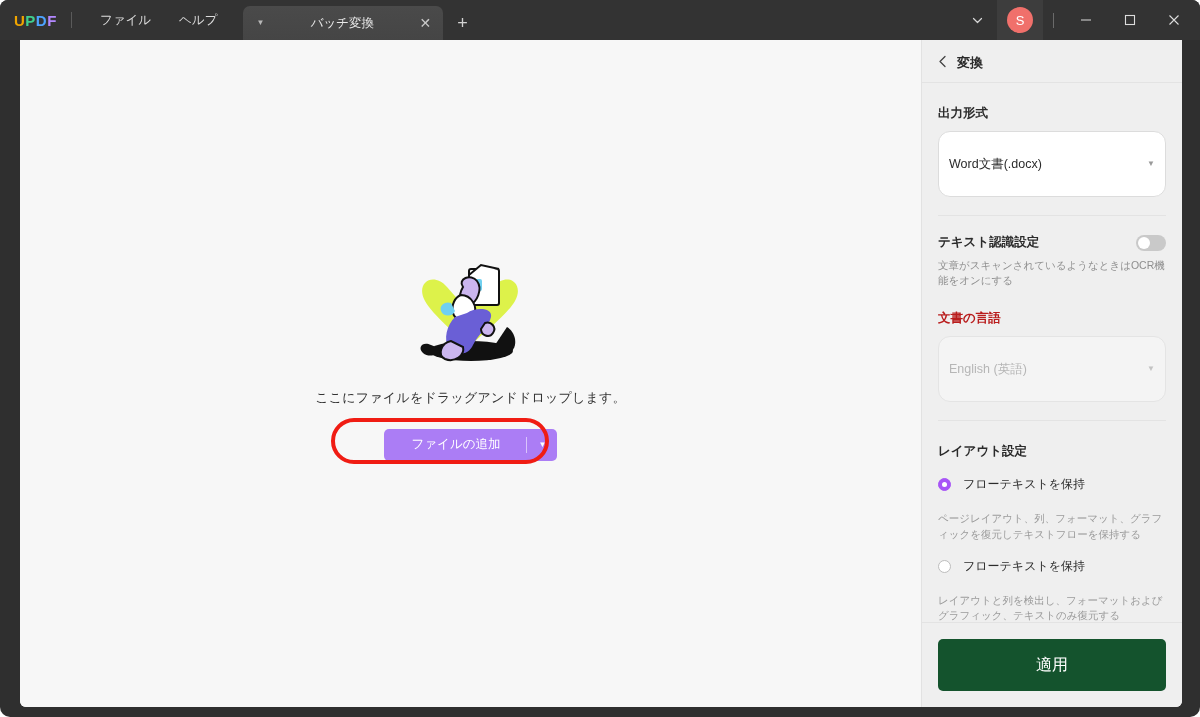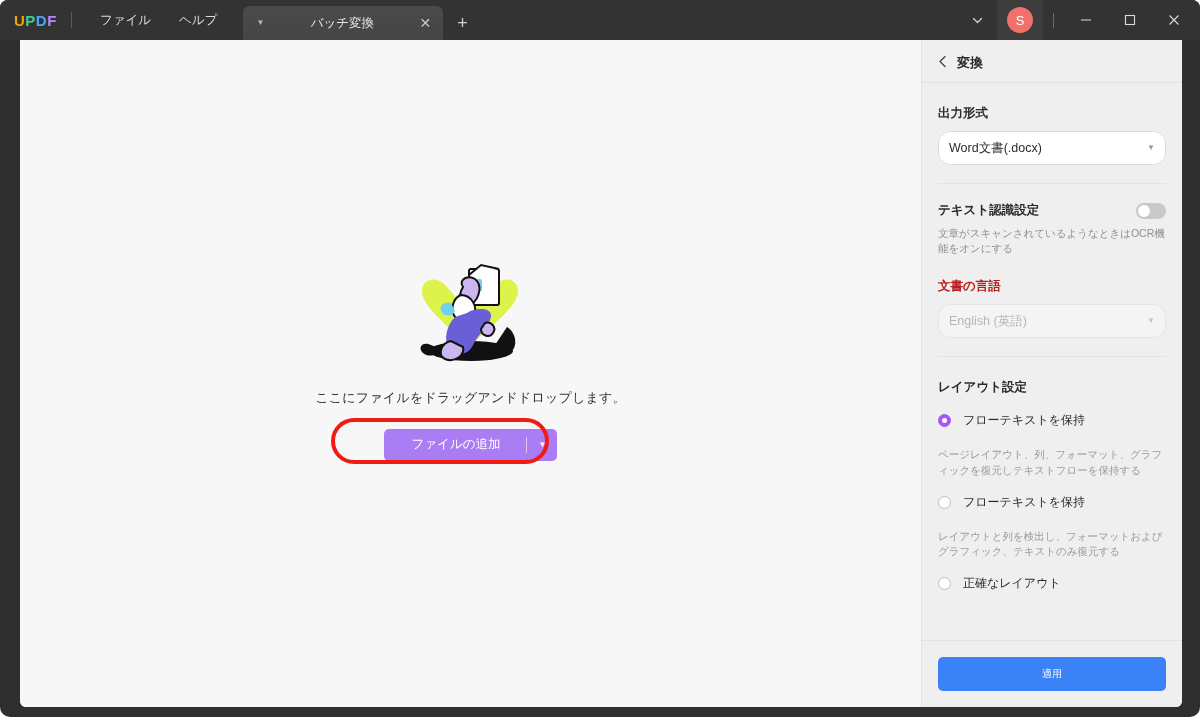--- a/index.html
+++ b/index.html
@@ -267,21 +267,21 @@
     margin-top: 22px;
     margin-bottom: 9px;
   }
   .select {
     height: 32px;
     background: #ffffff;
     border: 1px solid #dcdcdc;
     border-radius: 12px;
     display: flex;
     align-items: center;
-    padding: 0 10px;
+    padding: 16px 10px;
     cursor: pointer;
     justify-content: space-between;
   }
   .select-value {
     flex: 1;
     font-size: 12.5px;
     color: #2b2b2b;
   }
   .select-caret {
     color: #9a9a9a;
@@ -368,28 +368,28 @@
     color: #9a9a9a;
     line-height: 1.45;
     margin-top: 18px;
   }
 
   .panel-foot {
     border-top: 1px solid #e3e3e3;
     padding: 16px;
   }
   .apply-btn {
-    height: 34px;
-    background: #3b82f6;
+    height: 52px;
+    background: #14532d;
     border-radius: 5px;
     display: flex;
     align-items: center;
     justify-content: center;
     color: #ffffff;
-    font-size: 10px;
+    font-size: 16px;
     cursor: default;
   }
 </style>
 </head>
 <body>
 
 <div id="app">
 
   <div class="titlebar">
 

